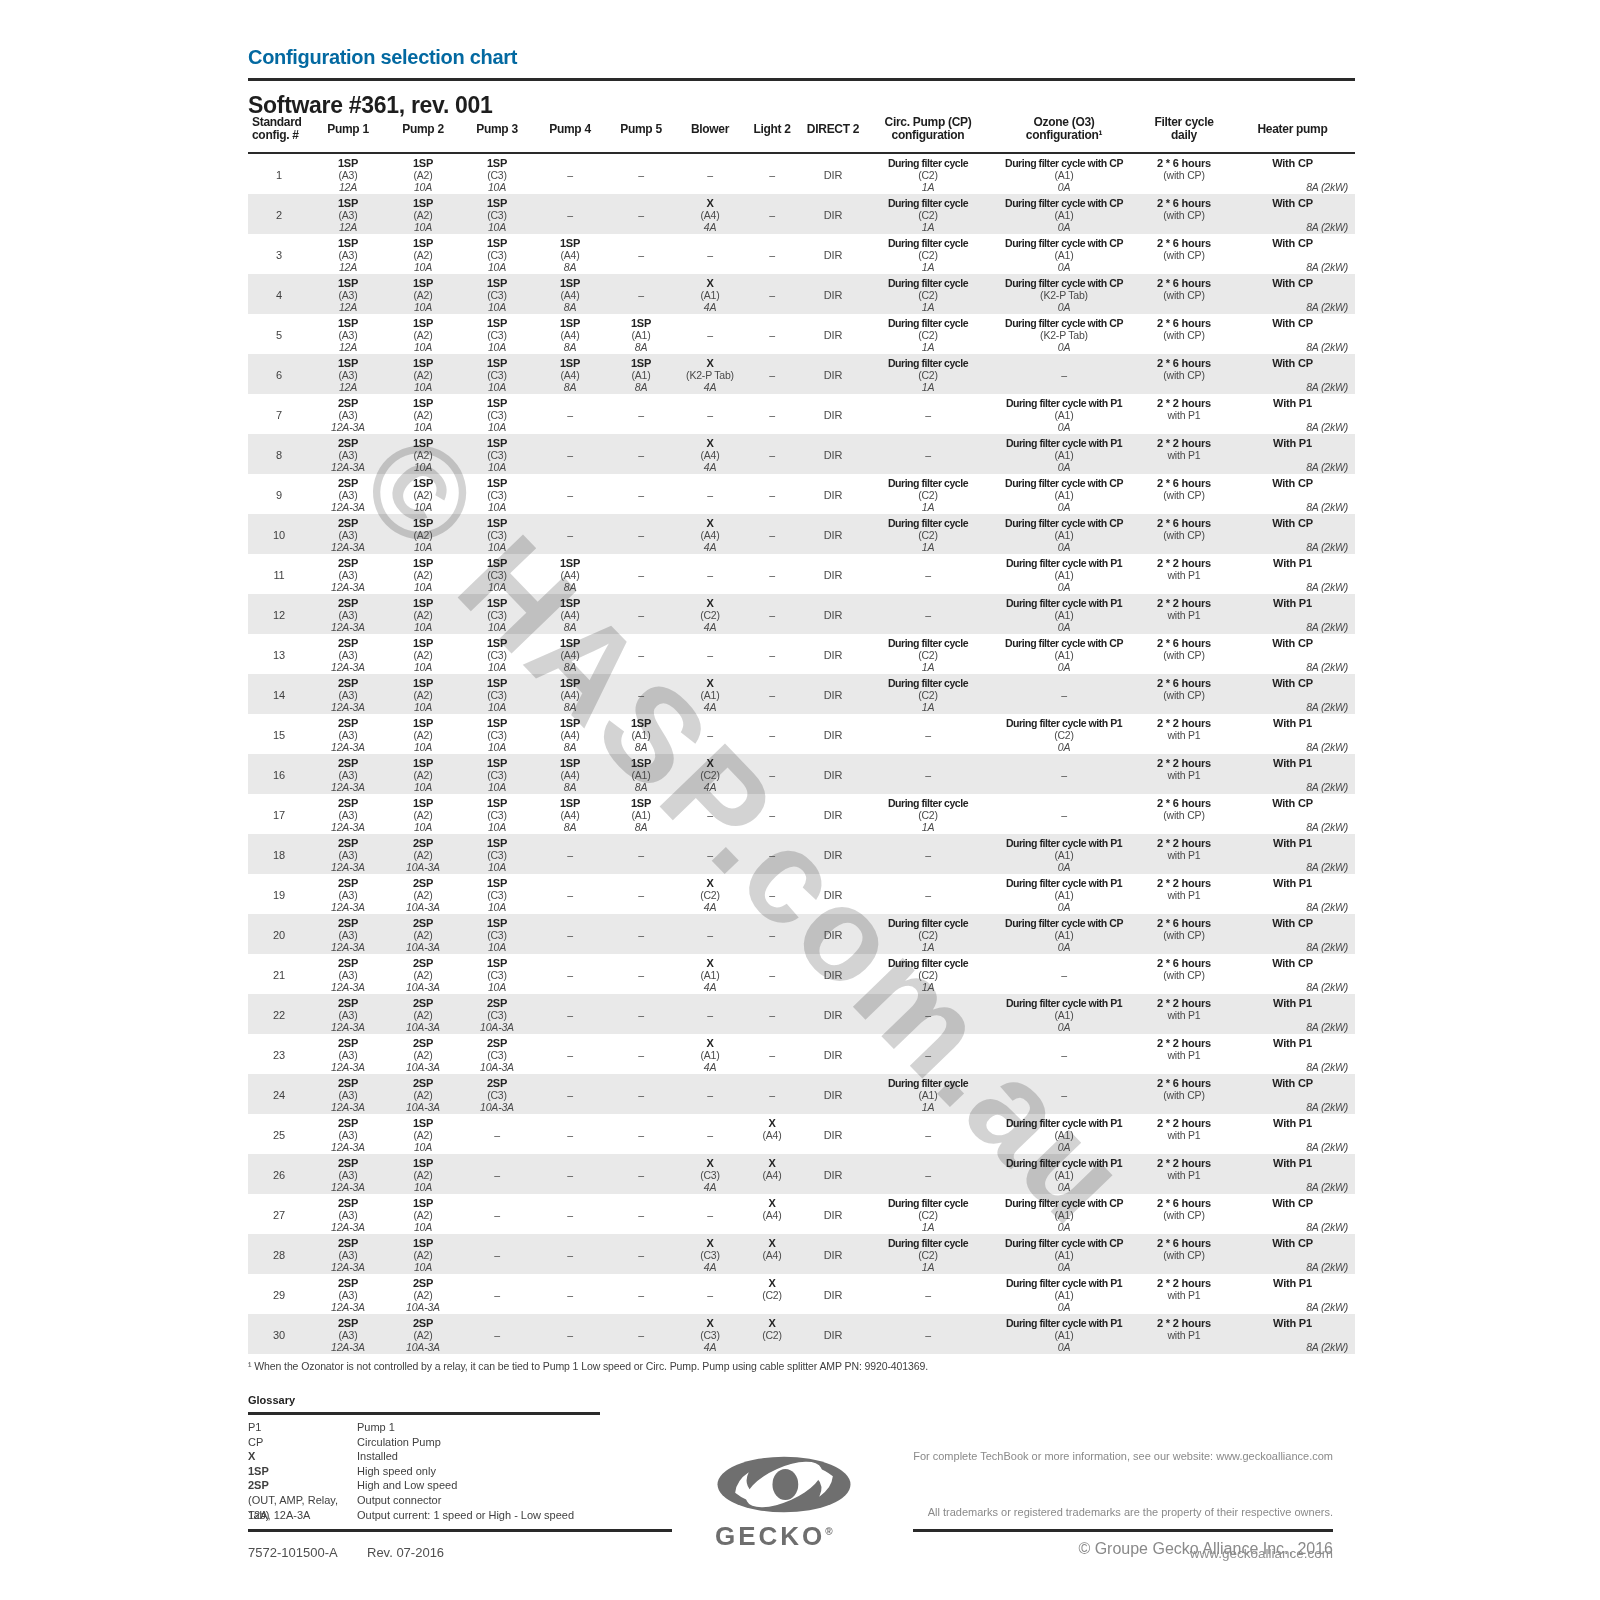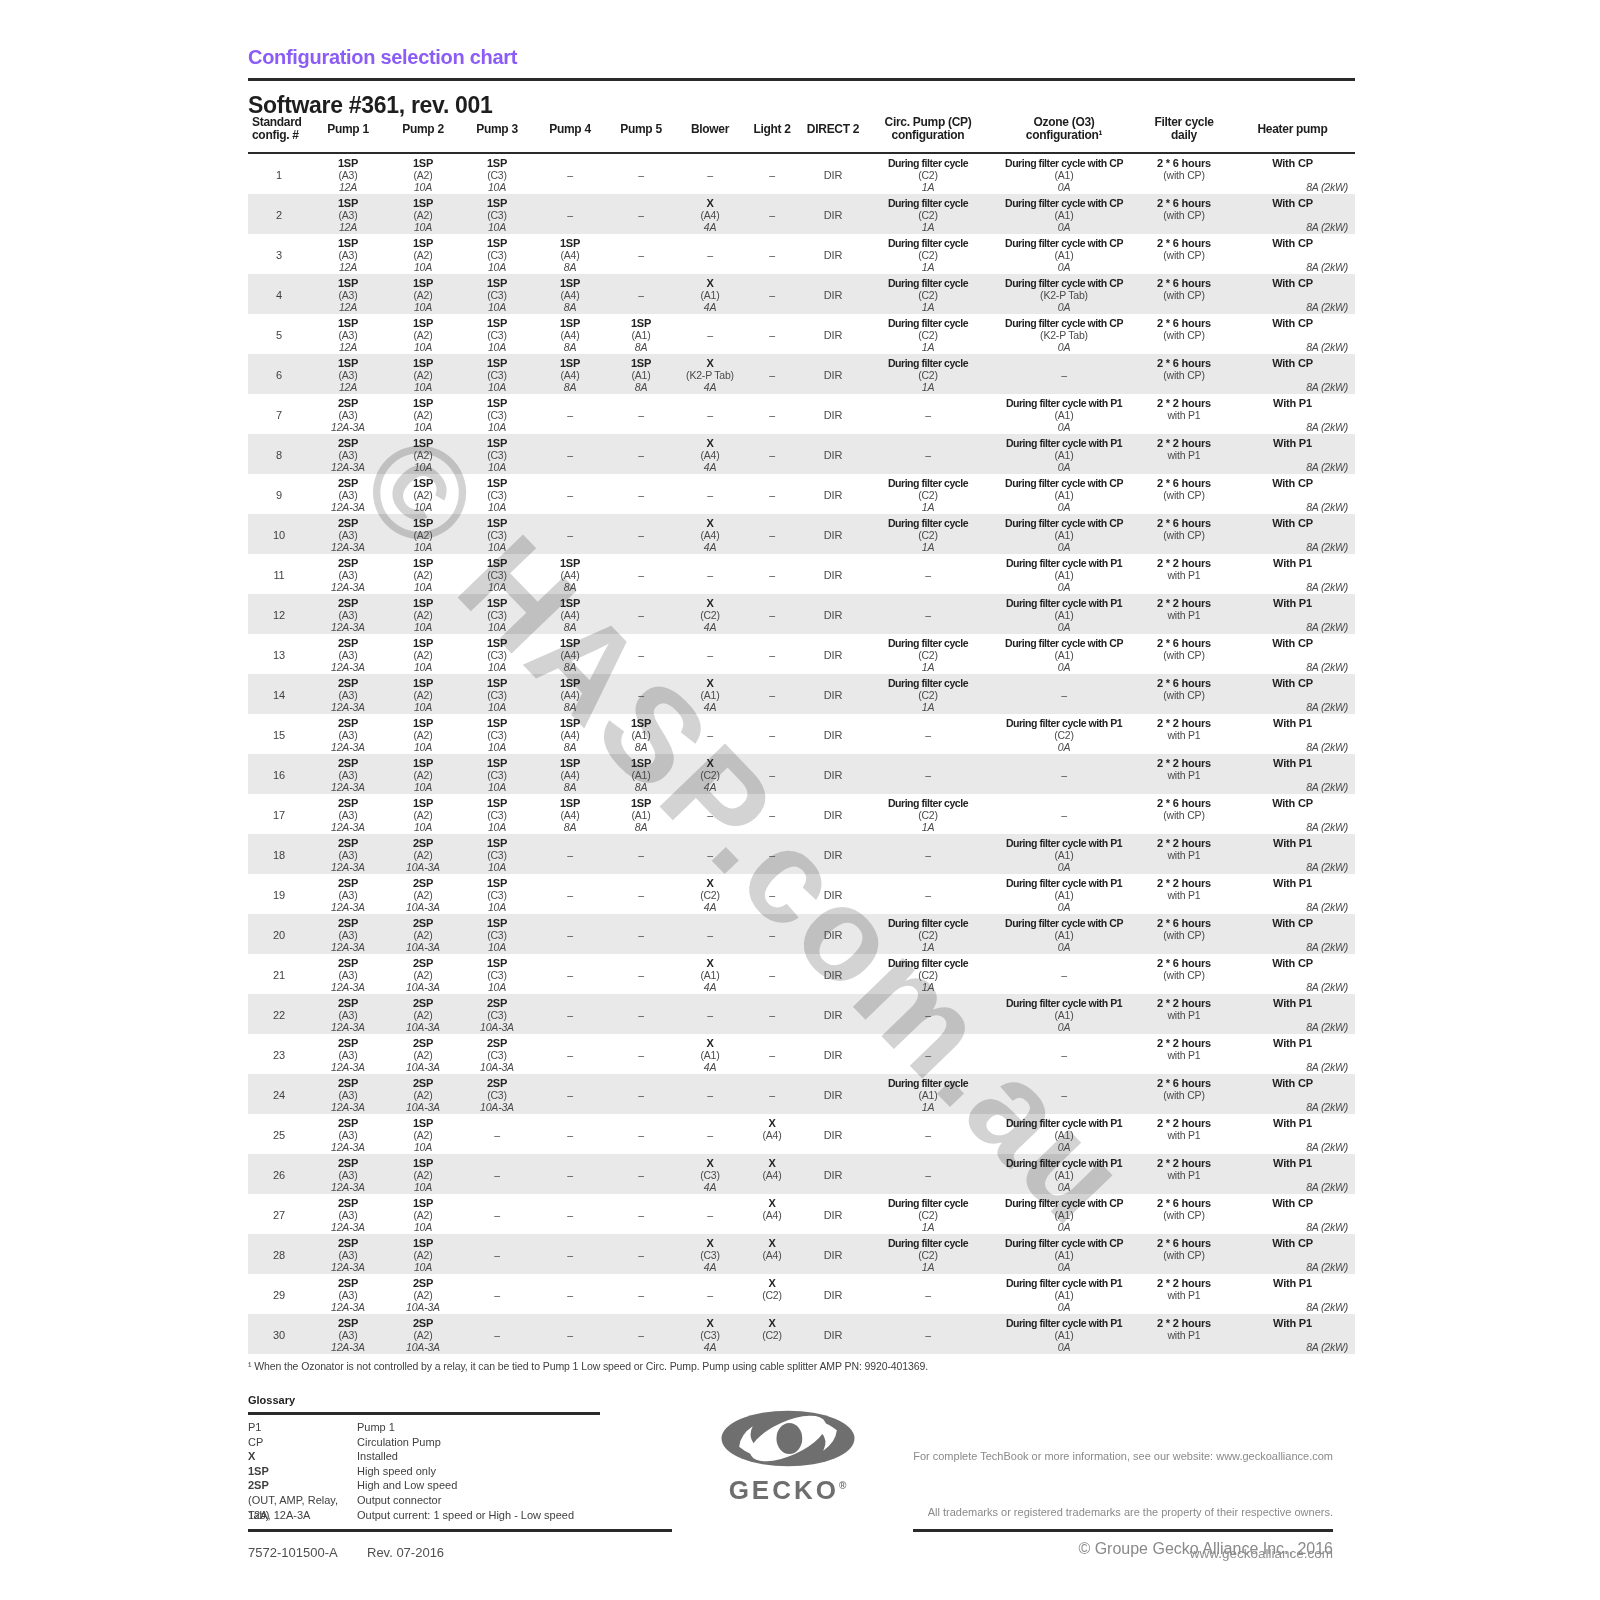--- a/index.html
+++ b/index.html
@@ -1,21 +1,21 @@
 <!DOCTYPE html>
 <html><head>
 <meta charset="utf-8">
 <style>
   html,body{margin:0;padding:0;background:#ffffff;}
   .page{position:relative;width:1600px;height:1600px;background:#ffffff;overflow:hidden;
         font-family:"Liberation Sans",sans-serif;color:#2b2b2b;}
   .watermark{position:absolute;left:440px;top:405px;transform:rotate(46deg);transform-origin:left top;
              font-size:132px;font-weight:bold;letter-spacing:4px;white-space:nowrap;
              color:rgba(110,110,110,0.30);z-index:0;pointer-events:none;}
-  .title{position:absolute;left:248px;top:46px;font-size:20px;font-weight:bold;letter-spacing:-0.3px;color:#8b5cf6;}
+  .title{position:absolute;left:248px;top:46px;font-size:20px;font-weight:bold;letter-spacing:-0.3px;color:#0369a1;}
   .title-rule{position:absolute;left:248px;top:78px;width:1107px;height:3px;background:#2a2a2a;}
   .subtitle{position:absolute;left:248px;top:92px;font-size:23px;font-weight:bold;letter-spacing:-0.3px;color:#1e1e1e;}
 
   table.cfg{position:absolute;left:248px;top:114px;width:1107px;border-collapse:collapse;table-layout:fixed;z-index:1;}
   table.cfg th{font-size:12px;font-weight:bold;color:#1e1e1e;letter-spacing:-0.3px;text-align:center;
                vertical-align:middle;white-space:pre-line;line-height:13px;padding:2px 1px 10px;
                border-bottom:2.5px solid #2a2a2a;}
   table.cfg th.first{text-align:left;padding-left:4px;}
   table.cfg tbody tr{height:39px;}
   table.cfg tbody tr:nth-child(even) td{background:rgba(0,0,0,0.088);}
@@ -32,21 +32,21 @@
   .glossary-h{position:absolute;left:248px;top:1394px;font-size:11px;font-weight:bold;color:#1e1e1e;}
   .glossary-rule{position:absolute;left:248px;top:1412px;width:352px;height:2.5px;background:#2a2a2a;}
   .glossary{position:absolute;left:248px;top:1420px;width:420px;font-size:11px;color:#3f3f3f;}
   .glossary .row{display:flex;height:14.6px;line-height:14.6px;}
   .glossary .term{width:109px;flex:0 0 109px;}
   .glossary .term.bold{font-weight:bold;}
   .footer-rule-left{position:absolute;left:248px;top:1529px;width:424px;height:2.5px;background:#2a2a2a;}
   .doc-num{position:absolute;left:248px;top:1545px;font-size:13px;color:#4f4f4f;}
   .doc-rev{position:absolute;left:367px;top:1545px;font-size:13px;color:#4f4f4f;}
 
-  .logo{position:absolute;left:715px;top:1410px;width:145px;text-align:center;}
+  .logo{position:absolute;left:715px;top:1456px;width:145px;}
   .logo .word{font-size:26px;font-weight:bold;color:#6e6e6e;letter-spacing:3px;line-height:26px;margin-top:2px;}
   .logo .word sup{font-size:10px;letter-spacing:0;}
 
   .f-right{position:absolute;left:733px;width:600px;text-align:right;color:#8a8a8a;}
   .f-info{top:1450px;font-size:11px;}
   .f-copy{top:1540px;font-size:16px;}
   .f-tm{top:1506px;font-size:11px;}
   .footer-rule-right{position:absolute;left:913px;top:1529px;width:420px;height:2.5px;background:#2a2a2a;}
   .f-web{top:1546px;font-size:13.5px;color:#8f8f8f;}
 </style>

